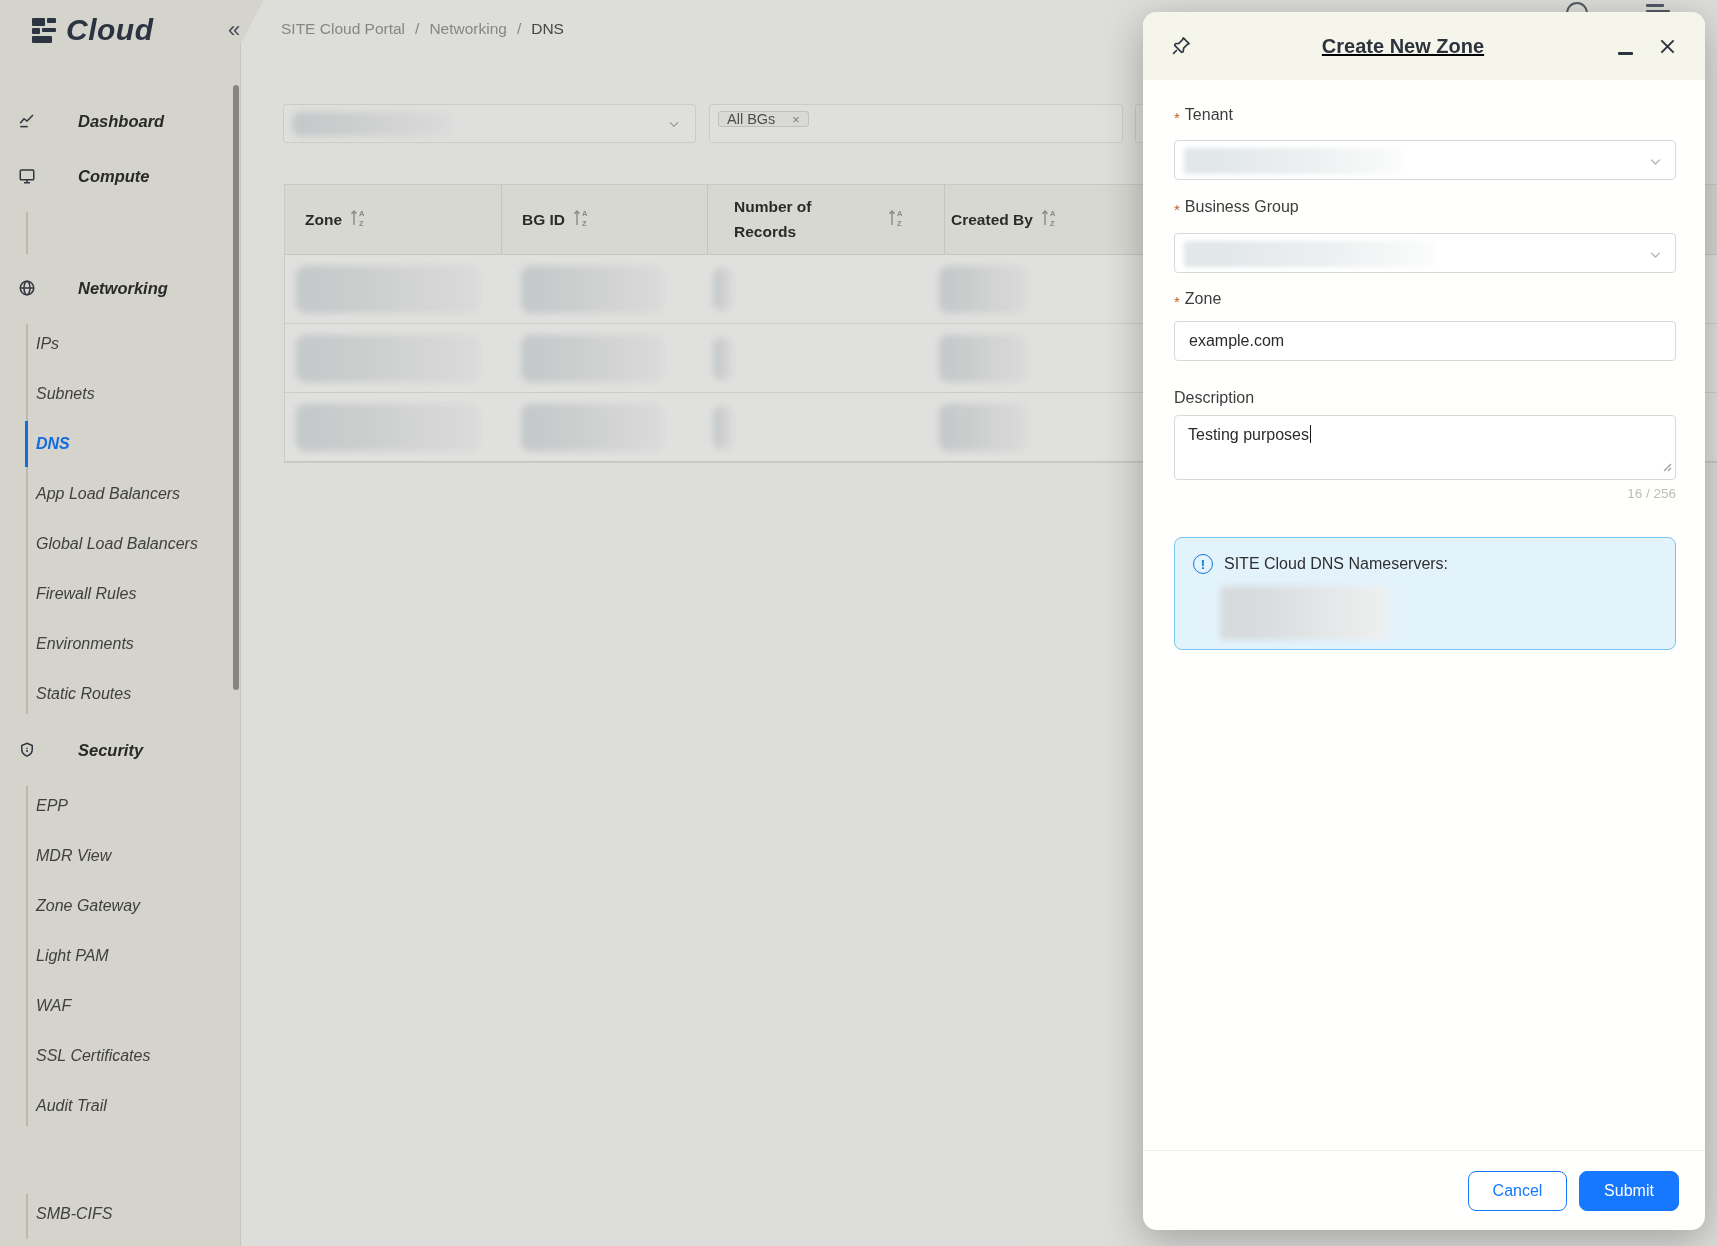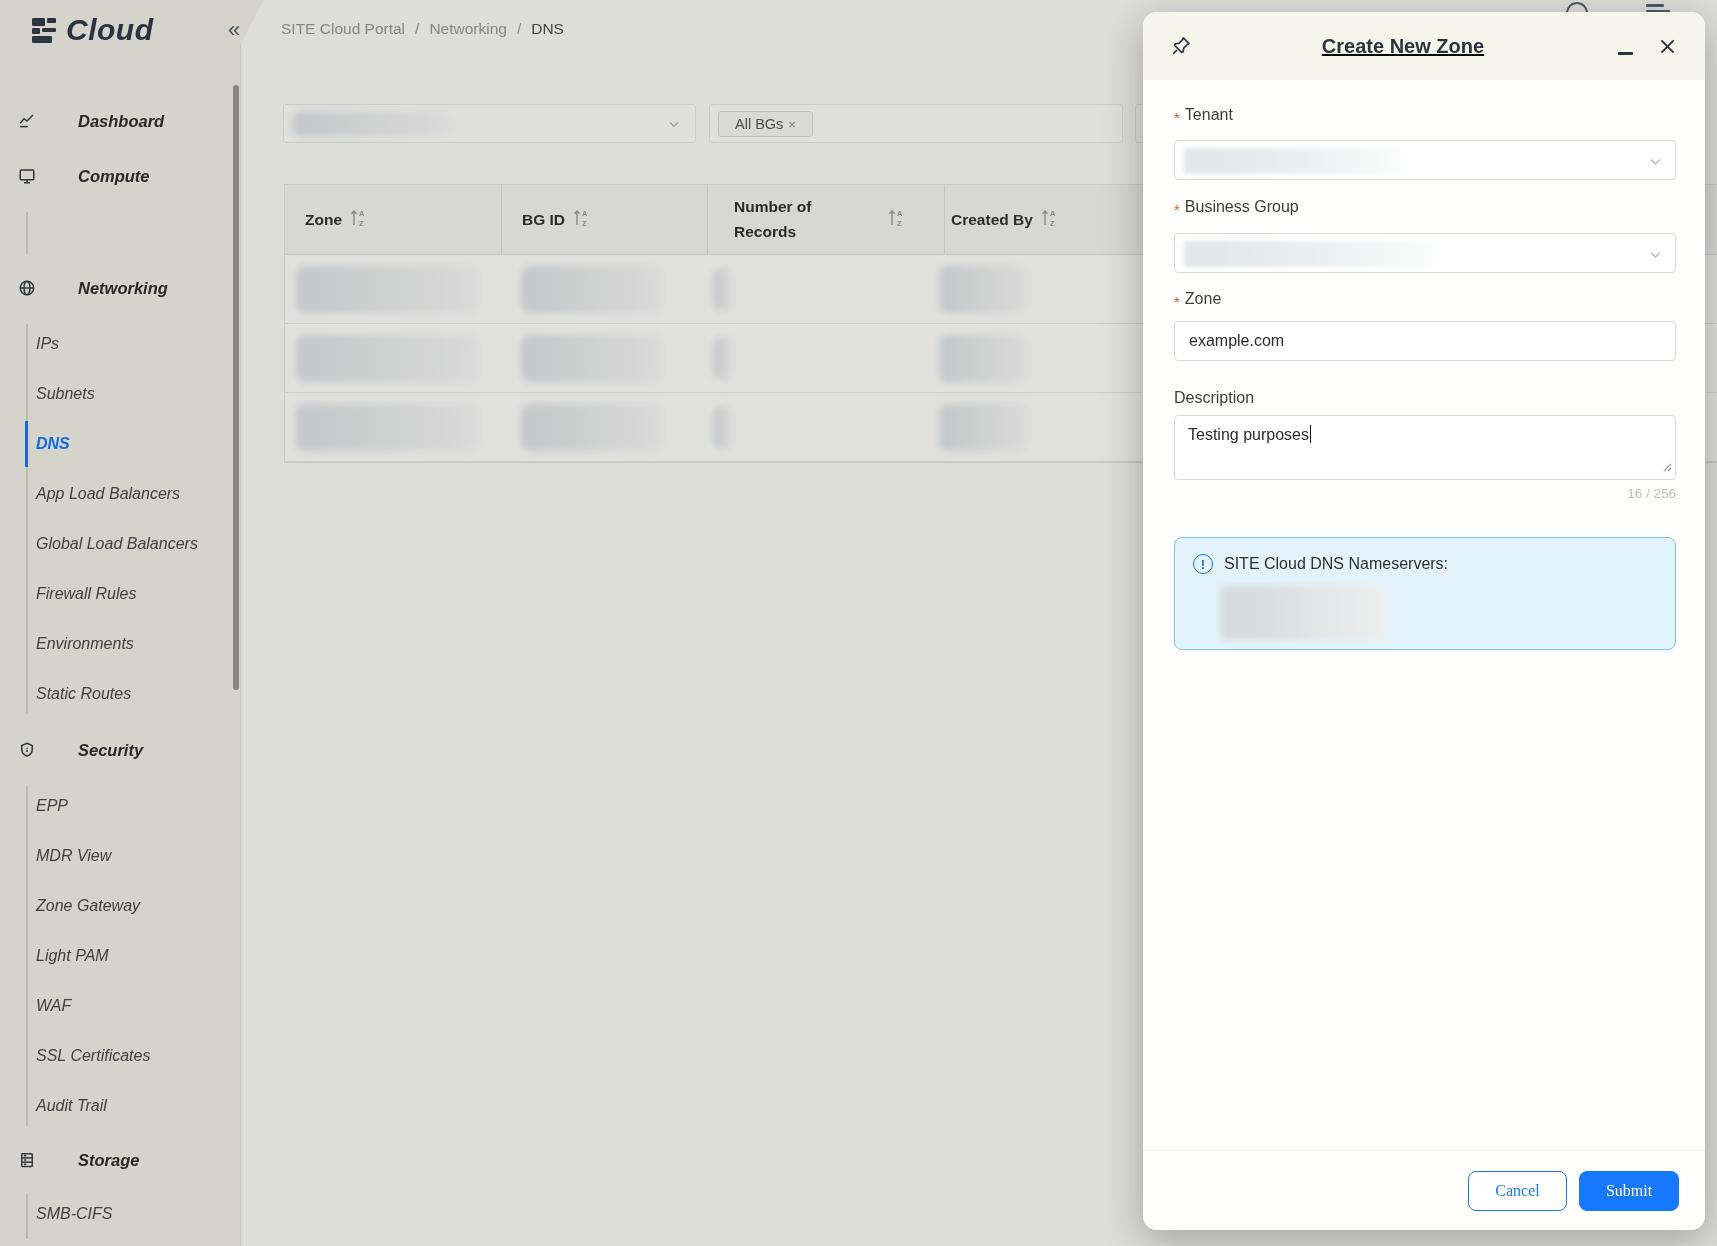--- a/index.html
+++ b/index.html
@@ -29,21 +29,21 @@
   .breadcrumb { position:absolute; left:40px; top:20px; font-size:15.5px; color:#979797; display:flex; gap:10px; }
   .breadcrumb .crumb-current { color:#4c4c4c; }
   .frag-wrap { position:absolute; top:0; height:12px; overflow:hidden; }
   .frag-circle { width:22px; height:22px; border:2.5px solid #5a6570; border-radius:50%; margin-top:2px; }
   .frag-sort { margin-top:4px; width:24px; }
   .frag-sort i { display:block; background:#5a6570; height:2.5px; margin-bottom:3px; border-radius:1px; }
 
   .filter-box { position:absolute; top:104px; height:39px; background:#fdfdfc; border:1px solid #e7e7e3; border-radius:3px; }
   .blob { position:absolute; border-radius:9px; background:linear-gradient(90deg,#dfe4e6 10%,#eceeee 55%,#f7f8f8); filter:blur(3px); }
   .chev { color:#b3b3b0; }
-  .bg-tag { position:absolute; left:8px; top:6px; height:26px; padding:0 16px; border:1px solid #d9d9d6; border-radius:3px; background:#f6f6f4; font-size:14.5px; color:#555; display:flex; align-items:center; gap:5px; }
+  .bg-tag { position:absolute; left:8px; top:6px; height:16px; padding:0 8px; border:1px solid #d9d9d6; border-radius:3px; background:#f6f6f4; font-size:14.5px; color:#555; display:flex; align-items:center; gap:17px; }
   .bg-tag .tag-x { color:#8c8c8c; font-size:13px; cursor:pointer; }
 
   .table { position:absolute; left:43px; top:184px; right:0; height:279px; border:1px solid #e5e5e1; border-right:none; background:#fefefd; }
   .thead { position:absolute; left:0; right:0; top:0; height:70px; background:#f5f5f1; border-bottom:1px solid #e2e2de; display:flex; align-items:center; }
   .th { position:absolute; display:flex; align-items:center; gap:8px; font-size:15.5px; font-weight:700; color:#2f2f2f; cursor:pointer; }
   .th-divider { position:absolute; top:0; bottom:0; width:1px; background:#e0e0dc; }
   .sort-ic { color:#9a9a97; flex:0 0 auto; }
   .trow { position:absolute; left:0; right:0; height:69px; border-bottom:1px solid #e8e8e4; }
 
   
@@ -62,21 +62,21 @@
   .inp { display:flex; align-items:center; padding:0 14px; font-size:16px; color:#2b2b2b; }
   .txa { position:relative; width:100%; height:65px; border:1px solid #d9d9d9; border-radius:4px; background:#fff; padding:9px 13px; font-size:16px; color:#2b2b2b; }
   .caret { display:inline-block; width:1.5px; height:18px; background:#1a1a1a; vertical-align:text-bottom; margin-left:1px; }
   .resize-h { position:absolute; right:3px; bottom:3px; color:#9a9a9a; }
   .counter { text-align:right; font-size:13.5px; color:#bdbdbd; margin-top:6px; }
   .info-box { position:relative; margin-top:36px; width:100%; height:113px; background:#e3f3fc; border:1px solid #7cc3ef; border-radius:8px; padding:16px 18px; }
   .info-row { display:flex; align-items:center; gap:11px; }
   .info-ic { width:20px; height:20px; border:1.6px solid #1677d2; border-radius:50%; color:#1677d2; font-size:13px; font-weight:700; display:flex; align-items:center; justify-content:center; flex:0 0 20px; }
   .info-title { font-size:16px; color:#2f2f2f; }
   .info-blob { position:absolute; left:45px; top:48px; width:168px; height:54px; border-radius:4px; background:linear-gradient(90deg,#d7dbdd 20%,#e6e8e9 70%,#eef0f0); filter:blur(3px); }
-  .drawer-footer { position:absolute; left:0; right:0; bottom:0; height:80px; border-top:1px solid #ececea; border-radius:0 0 14px 14px; display:flex; align-items:center; justify-content:flex-end; gap:12px; padding:0 26px;font-family:Liberation Serif, serif; }
+  .drawer-footer { position:absolute; left:0; right:0; bottom:0; height:80px; border-top:1px solid #ececea; border-radius:0 0 14px 14px; display:flex; align-items:center; justify-content:flex-end; gap:12px; padding:0 26px; }
   .btn { height:40px; border-radius:8px; font-size:16px; display:flex; align-items:center; justify-content:center; cursor:pointer; }
   .btn-cancel { width:99px; background:#fff; border:1px solid #1677ff; color:#1677ff; }
   .btn-submit { width:100px; background:#1677ff; border:1px solid #1677ff; color:#fff; }
 </style>
 </head>
 <body>
 
 <div id="app">
 
   <aside class="sidebar">
@@ -171,31 +171,20 @@
       </div>
     <div class="nav-item nav-sub" style="top:981px">
         <span class="nav-label">WAF</span>
       </div>
     <div class="nav-item nav-sub" style="top:1031px">
         <span class="nav-label">SSL Certificates</span>
       </div>
     <div class="nav-item nav-sub" style="top:1081px">
         <span class="nav-label">Audit Trail</span>
       </div>
-    <div class="nav-item nav-top" style="top:1135px">
-      <span class="nav-icon"><svg viewBox="0 0 24 24" width="18" height="18" fill="none" stroke="currentColor" stroke-width="2">
-            <rect x="5" y="3.5" width="14" height="17" rx="1"></rect>
-            <line x1="5" y1="9.2" x2="19" y2="9.2"></line>
-            <line x1="5" y1="14.9" x2="19" y2="14.9"></line>
-            <line x1="8" y1="6.3" x2="11" y2="6.3"></line>
-            <line x1="8" y1="12" x2="11" y2="12"></line>
-            <line x1="8" y1="17.7" x2="11" y2="17.7"></line>
-          </svg></span>
-      <span class="nav-label">Storage</span>
-    </div>
     <div class="nav-item nav-sub" style="top:1189px">
         <span class="nav-label">SMB-CIFS</span>
       </div>
 
     <div class="side-scrollbar"></div>
   </aside>
   <div class="collapse-btn">«</div>
 
   <div class="main">
     <div class="breadcrumb">

